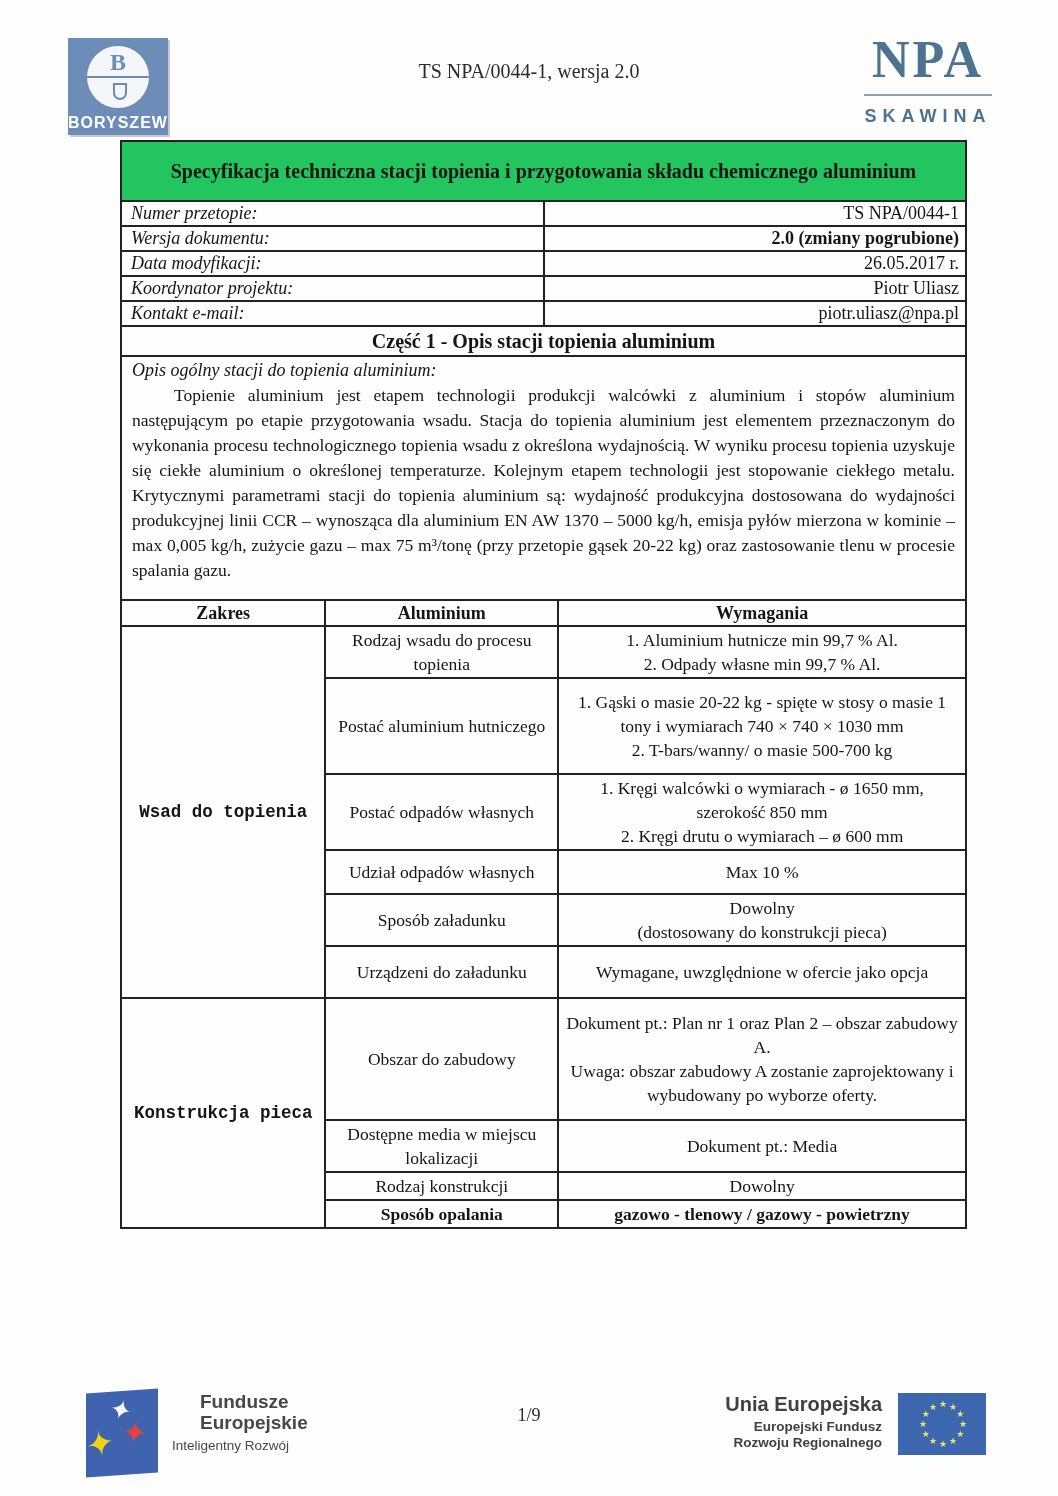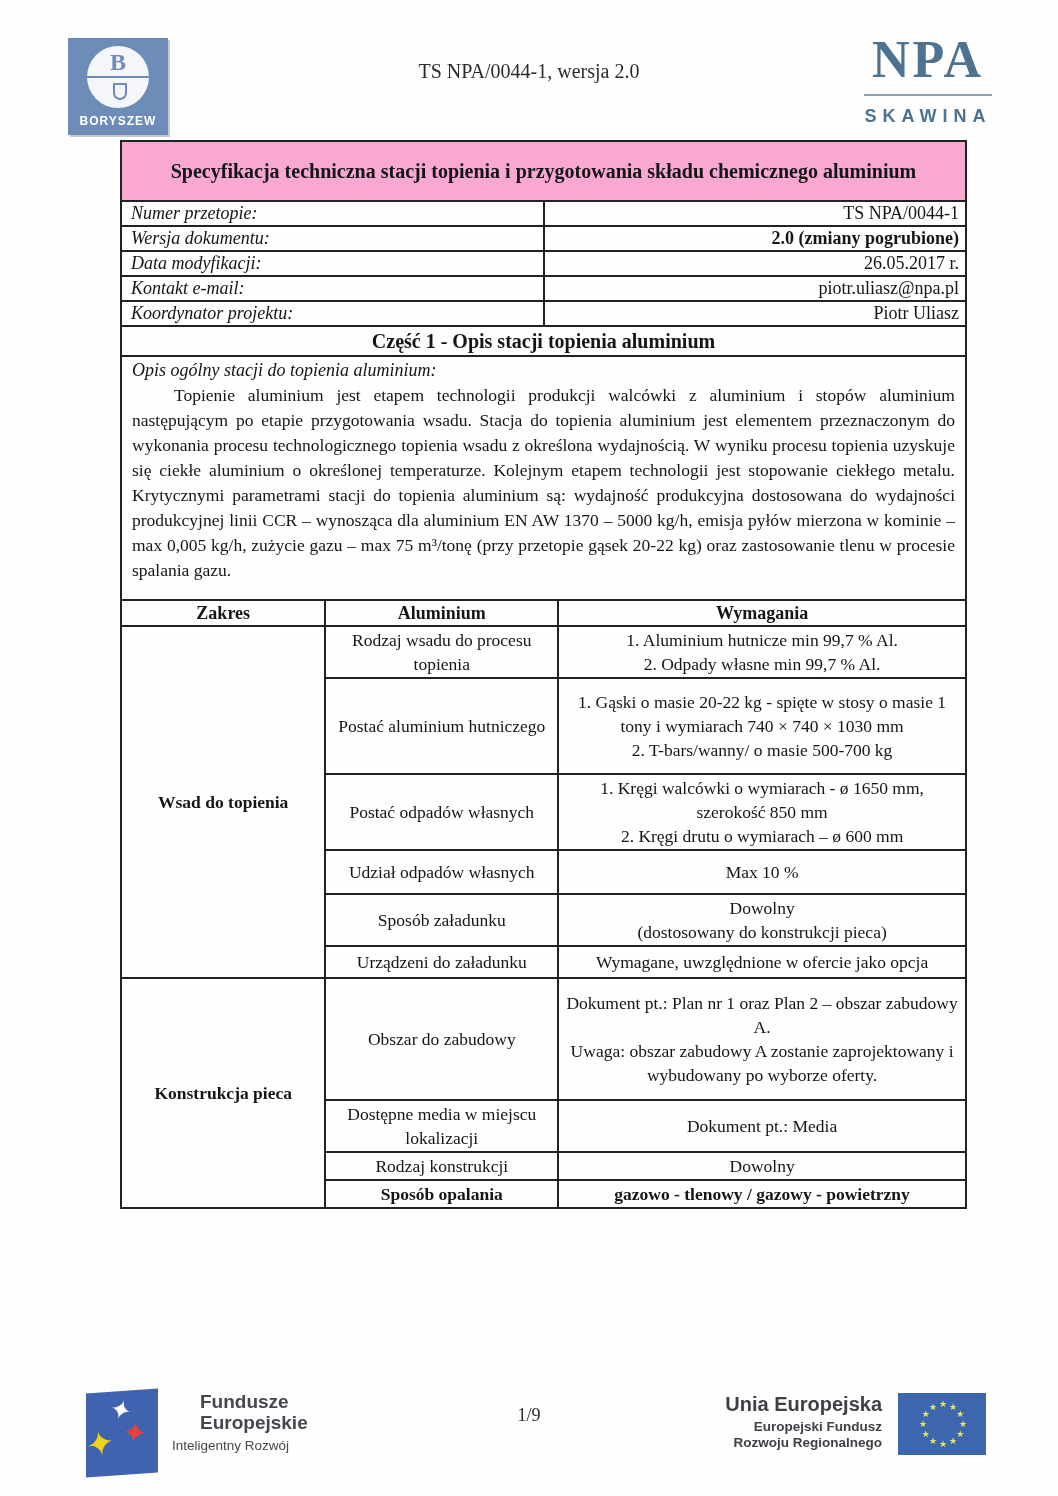--- a/index.html
+++ b/index.html
@@ -36,21 +36,21 @@
   }
   .b-shield{
     position:absolute;left:26px;top:37px;
     width:10px;height:13px;
     border:2px solid #6d8cb8;
     border-radius:0 0 7px 7px;
   }
   .b-caption{
     margin-top:6px;
     font-family:"Liberation Sans",sans-serif;
-    font-weight:bold;font-size:12px;letter-spacing:1px;color:#ffffff;
+    font-weight:bold;font-size:16px;letter-spacing:1px;color:#ffffff;
   }
   .doc-ref{
     position:absolute;left:0;right:0;top:60px;
     text-align:center;font-size:20px;color:#2b2b2b;
   }
   .npa{
     position:absolute;right:64px;top:34px;width:132px;
     text-align:center;color:#4e7390;
   }
   .npa-word{
@@ -61,40 +61,40 @@
   .npa-city{
     font-family:"Liberation Sans",sans-serif;
     font-weight:bold;font-size:18px;letter-spacing:6px;
   }
 
   
   .doc{position:absolute;left:120px;top:140px;width:847px;}
   table{border-collapse:collapse;width:847px;table-layout:fixed;}
   td,th{border:2px solid #222222;padding:1px 6px;vertical-align:middle;}
   .title-row td{
-    background:#f9a8d4;
+    background:#22c55e;
     font-weight:bold;font-size:20px;line-height:27px;
     text-align:center;padding:2px 30px;height:54px;
   }
   .t-info .lbl{font-style:italic;font-size:18px;padding-left:9px;width:460px;height:21px;}
   .t-info .val{text-align:right;font-size:18px;}
   .t-info .val.bold{font-weight:bold;}
   .part-row td{font-weight:bold;font-size:20px;text-align:center;height:26px;}
   .desc-row td{padding:1px 10px 16px 10px;}
   .opis-label{font-style:italic;font-size:18px;line-height:25px;}
   .opis-text{
     margin:0;font-size:17.5px;line-height:25px;
     text-align:justify;text-indent:42px;
   }
   .t-spec{margin-top:-2px;}
   .t-spec th{font-weight:bold;font-size:18px;text-align:center;height:22px;}
   .t-spec td{font-size:17.5px;line-height:24px;text-align:center;white-space:pre-line;}
-  .t-spec .zakres{font-weight:bold;}
+  .t-spec .zakres{font-weight:bold;font-family:Liberation Mono, monospace;}
   .c1{width:202px;} .c2{width:230px;} .c3{width:403px;}
-  .r-h48{height:32px;} .r-h98{height:96px;} .r-h76{height:74px;}
+  .r-h48{height:52px;} .r-h98{height:96px;} .r-h76{height:74px;}
   .r-h46{height:44px;} .r-h124{height:122px;} .r-h25{height:23px;}
   .bold-row{font-weight:bold;padding-left:40px;}
 
   
   .footer{position:absolute;left:0;top:1385px;width:1058px;height:100px;
     font-family:"Liberation Sans",sans-serif;}
   .fe{position:absolute;left:86px;top:6px;display:flex;align-items:flex-start;}
   .fe-flag{
     position:relative;width:72px;height:84px;background:#3f63ae;
     transform:skewY(-4deg);
@@ -156,26 +156,26 @@
       </tr>
       <tr>
         <td class="lbl">Wersja dokumentu:</td>
         <td class="val bold">2.0 (zmiany pogrubione)</td>
       </tr>
       <tr>
         <td class="lbl">Data modyfikacji:</td>
         <td class="val">26.05.2017 r.</td>
       </tr>
       <tr>
+        <td class="lbl">Koordynator projektu:</td>
+        <td class="val">Piotr Uliasz</td>
+      </tr>
+      <tr>
         <td class="lbl">Kontakt e-mail:</td>
         <td class="val">piotr.uliasz@npa.pl</td>
-      </tr>
-      <tr>
-        <td class="lbl">Koordynator projektu:</td>
-        <td class="val">Piotr Uliasz</td>
       </tr>
       <tr class="part-row">
         <td colspan="2">Część 1 - Opis stacji topienia aluminium</td>
       </tr>
       <tr class="desc-row">
         <td colspan="2">
           <div class="opis-label">Opis ogólny stacji do topienia aluminium:</div>
           <p class="opis-text">Topienie aluminium jest etapem technologii produkcji walcówki z aluminium i stopów aluminium następującym po etapie przygotowania wsadu. Stacja do topienia aluminium jest elementem przeznaczonym do wykonania procesu technologicznego topienia wsadu z określona wydajnością. W wyniku procesu topienia uzyskuje się ciekłe aluminium o określonej temperaturze. Kolejnym etapem technologii jest stopowanie ciekłego metalu. Krytycznymi parametrami stacji do topienia aluminium są: wydajność produkcyjna dostosowana do wydajności produkcyjnej linii CCR – wynosząca dla aluminium EN AW 1370 – 5000 kg/h, emisja pyłów mierzona w kominie – max 0,005 kg/h, zużycie gazu – max 75 m³/tonę (przy przetopie gąsek 20-22 kg) oraz zastosowanie tlenu w procesie spalania gazu.</p>
         </td>
       </tr>

